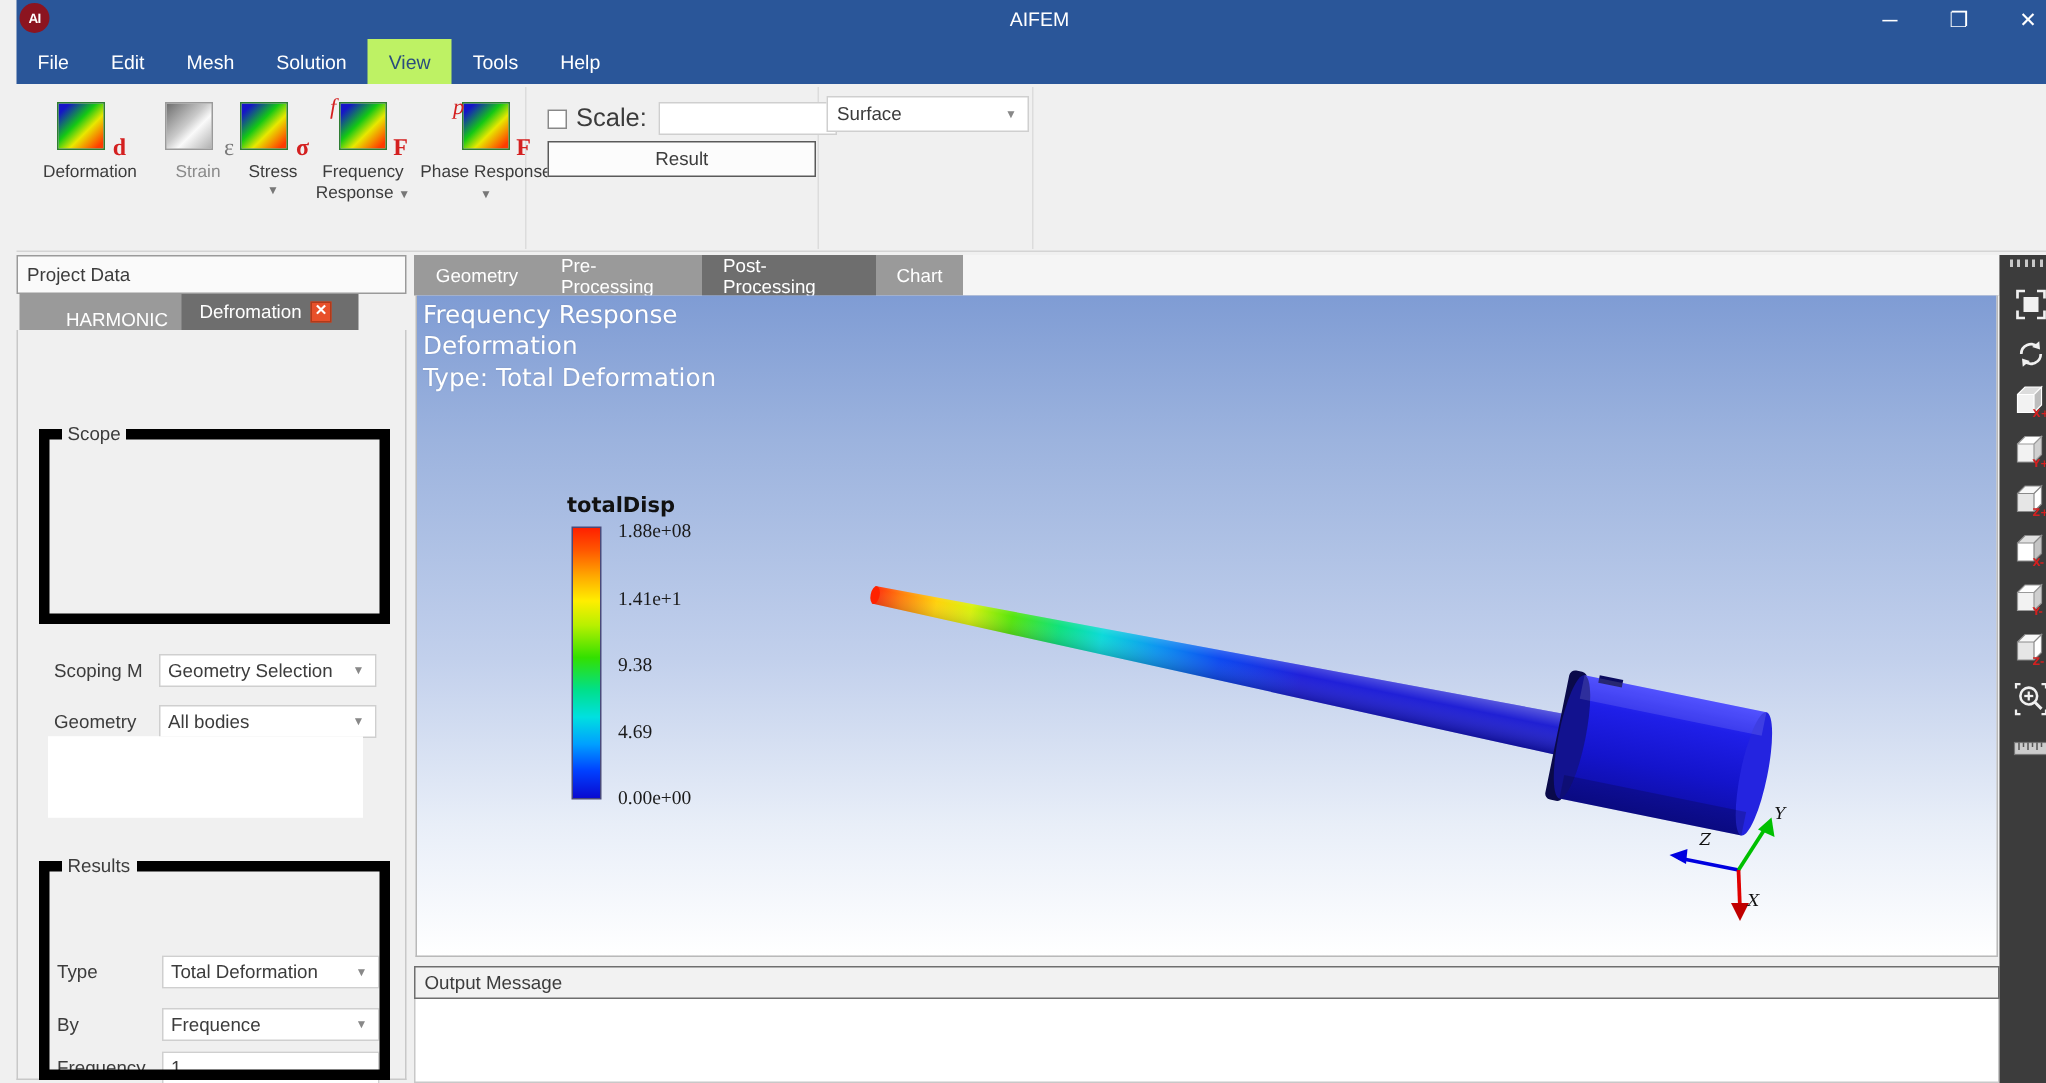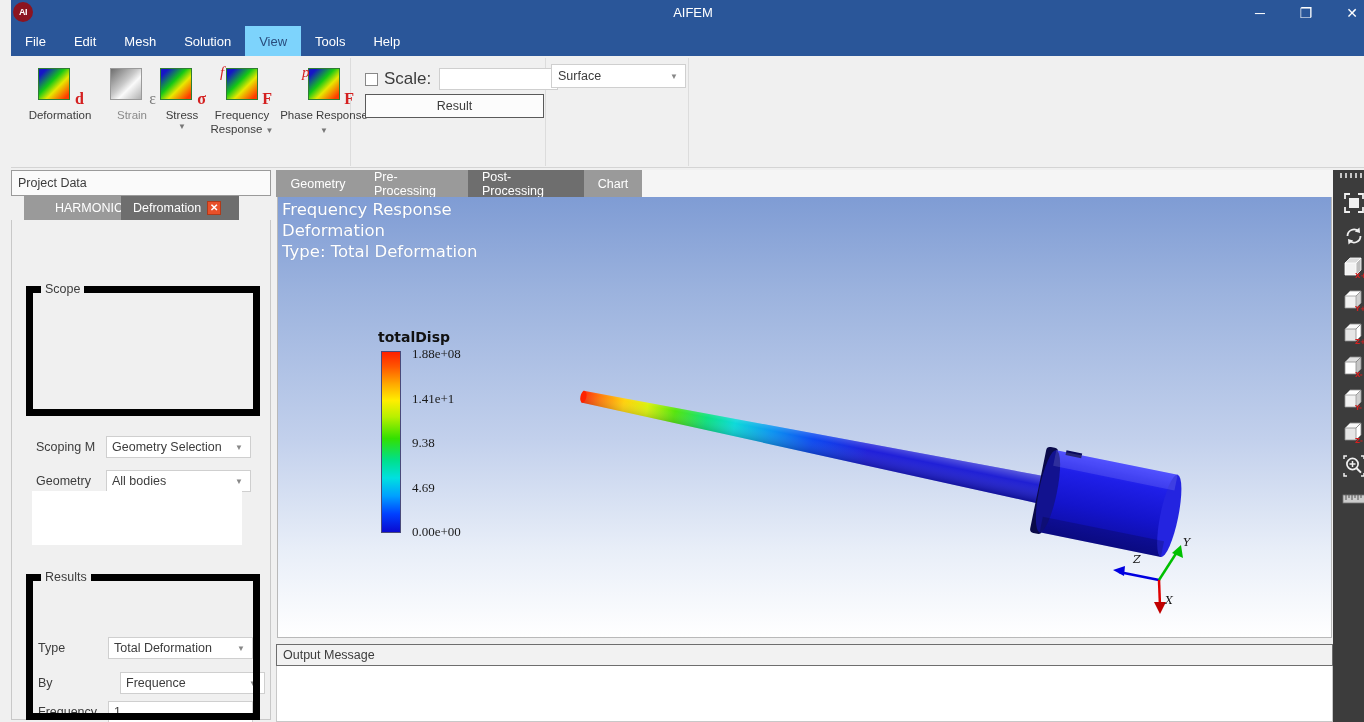--- a/index.html
+++ b/index.html
@@ -35,21 +35,21 @@
 
   
   .menubar {
     position: absolute; left: 0; top: 26px; width: 1364px; height: 30px;
     background: #2a5699; display: flex; align-items: stretch;
   }
   .menu-item {
     padding: 0 14px; display: flex; align-items: center;
     font-size: 13px; color: #ffffff; height: 30px;
   }
-  .menu-item.active { background: #7dd3fc; color: #2a4d7d; }
+  .menu-item.active { background: #bef264; color: #2a4d7d; }
 
   
   .ribbon {
     position: absolute; left: 0; top: 56px; width: 1364px; height: 112px;
     background: #f0f0f0; border-bottom: 1px solid #d4d4d4;
   }
   .ribbon-group {
     position: absolute; top: 2px; height: 108px;
     border-right: 1px solid #dcdcdc;
   }
@@ -128,21 +128,21 @@
     position: absolute; left: 0; top: 0; width: 260px; height: 26px;
     background: #fafafa; border: 1px solid #9a9a9a;
     font-size: 12.5px; color: #3c3c3c; line-height: 24px; padding-left: 6px;
   }
   .tab-strip { position: absolute; left: 0; top: 26px; width: 260px; height: 24px; }
   .lp-tab {
     position: absolute; top: 0; height: 24px;
     display: flex; align-items: center;
     font-size: 12.5px; color: #ffffff; padding: 0 12px;
   }
-  .lp-tab.harmonic { left: 13px; width: 130px; background: #9a9a9a; justify-content: center; }
+  .lp-tab.harmonic { left: 2px; width: 130px; background: #9a9a9a; justify-content: center; align-items: flex-end; }
   .lp-tab.defo { left: 110px; width: 118px; background: #6e6e6e; }
   .tab-close {
     width: 14px; height: 14px; margin-left: 6px;
     background: #e8502a; border: 1px solid #b03a1a;
     color: #fff; font-size: 10px; line-height: 12px; text-align: center;
     font-weight: bold;
   }
   .panel-body {
     position: absolute; left: 0; top: 50px; width: 260px; height: 500px;
     background: #f0f0f0; border-left: 1px solid #c8c8c8; border-right: 1px solid #c8c8c8;
@@ -401,21 +401,21 @@
       <div class="scope-list" style="top:271px; left:20px; width:210px; height:54px;"></div>
 
       <div class="field-row" style="left:24px; top:247px;"></div>
       <div class="field-row" style="left:26px; top:417px;">
         <div class="field-lbl">Type</div>
         <div class="field-ctl">
           <span>Total Deformation</span>
           <span class="sel-caret">▼</span>
         </div>
       </div>
-      <div class="field-row" style="left:26px; top:452px;gap:12px;">
+      <div class="field-row" style="left:26px; top:452px;">
         <div class="field-lbl">By</div>
         <div class="field-ctl">
           <span>Frequence</span>
           <span class="sel-caret">▼</span>
         </div>
       </div>
       <div class="field-row" style="left:26px; top:481px;">
         <div class="field-lbl">Frequency</div>
         <div class="field-ctl">
           <span>1</span>

